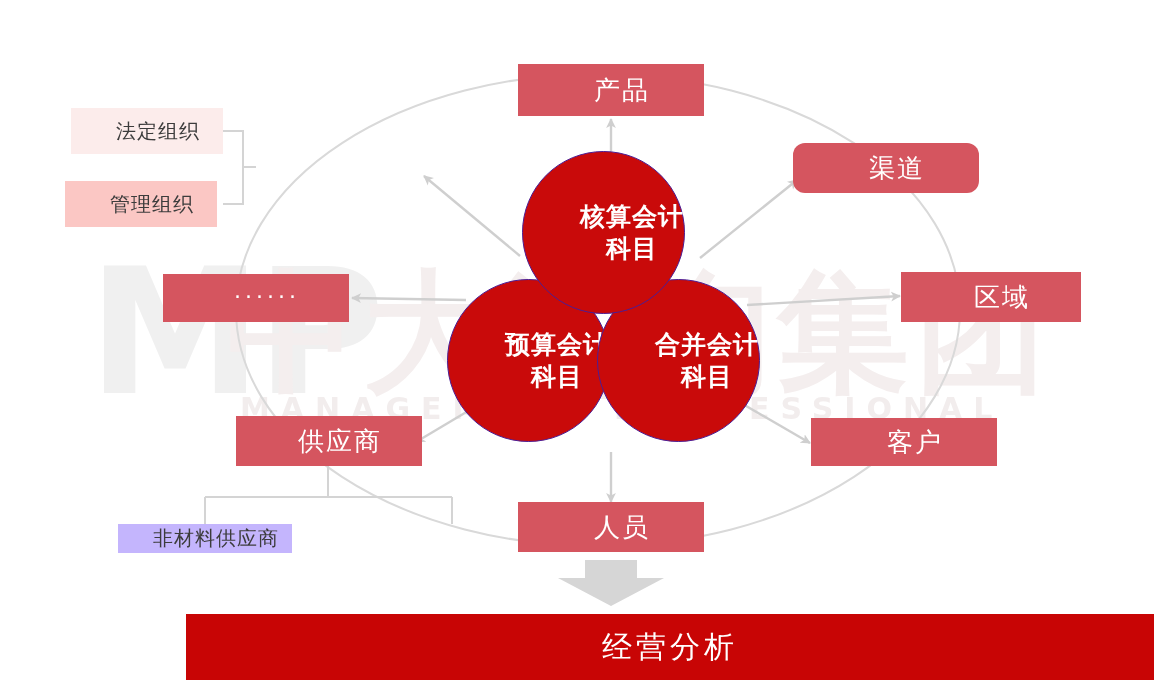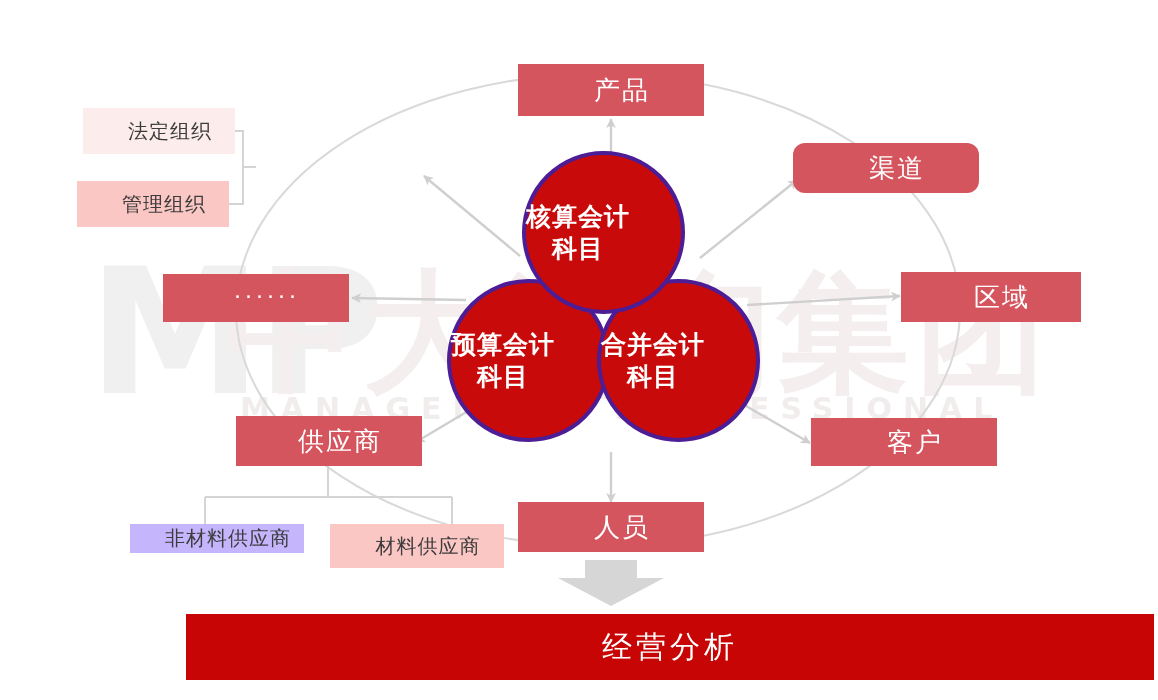--- a/index.html
+++ b/index.html
@@ -41,37 +41,36 @@
     font-size:26px;
     letter-spacing:2px;
     box-sizing:border-box;
     background:#d5555f;
     padding-left:22px;
   }
   .box.sub{
     color:#3c3c3c;
     font-size:20px;
     letter-spacing:1px;
-    margin-left:12px;
   }
   .box.dots{font-size:22px;letter-spacing:4px;padding-bottom:4px;}
 
   
   .circ{
     position:absolute;
     border-radius:50%;
     background:#c90a0a;
     color:#fff;
-    display:flex;align-items:center;justify-content:flex-start;
+    display:flex;align-items:center;justify-content:flex-end;
     text-align:center;
     font-weight:bold;
     font-size:25px;
     line-height:1.28;
     letter-spacing:1px;
-    border:4px solid #4c1d95;
+    border:1px solid #4c1d95;
     box-sizing:border-box;
   }
 
   
   .bar{
     position:absolute;
     display:flex;align-items:center;justify-content:center;
     background:#c80505;color:#fff;
     font-size:30px;letter-spacing:4px;
   }
@@ -133,21 +132,20 @@
 
   <div class="box dots" style="left:163px;top:274px;width:186px;height:48px;">······</div>
 
 
   <div class="box sub" style="left:71px;top:108px;width:152px;height:46px;background:#fceceb;">法定组织</div>
 
   <div class="box sub" style="left:65px;top:181px;width:152px;height:46px;background:#fbc7c4;">管理组织</div>
 
   <div class="box sub" style="left:118px;top:524px;width:174px;height:29px;background:#c4b5fd;">非材料供应商</div>
 
-  <div class="box sub" style="left:318px;top:524px;width:174px;height:44px;background:#fbc7c4;">材料供应商</div>
 
   <div class="circ" style="left:447px;top:279px;width:163px;height:163px;">
     <span>
       <span>预算会计</span><br>
       <span>科目</span>
     </span>
   </div>
 
   <div class="circ" style="left:597px;top:279px;width:163px;height:163px;font-family:Liberation Serif, serif;">
     <span>

